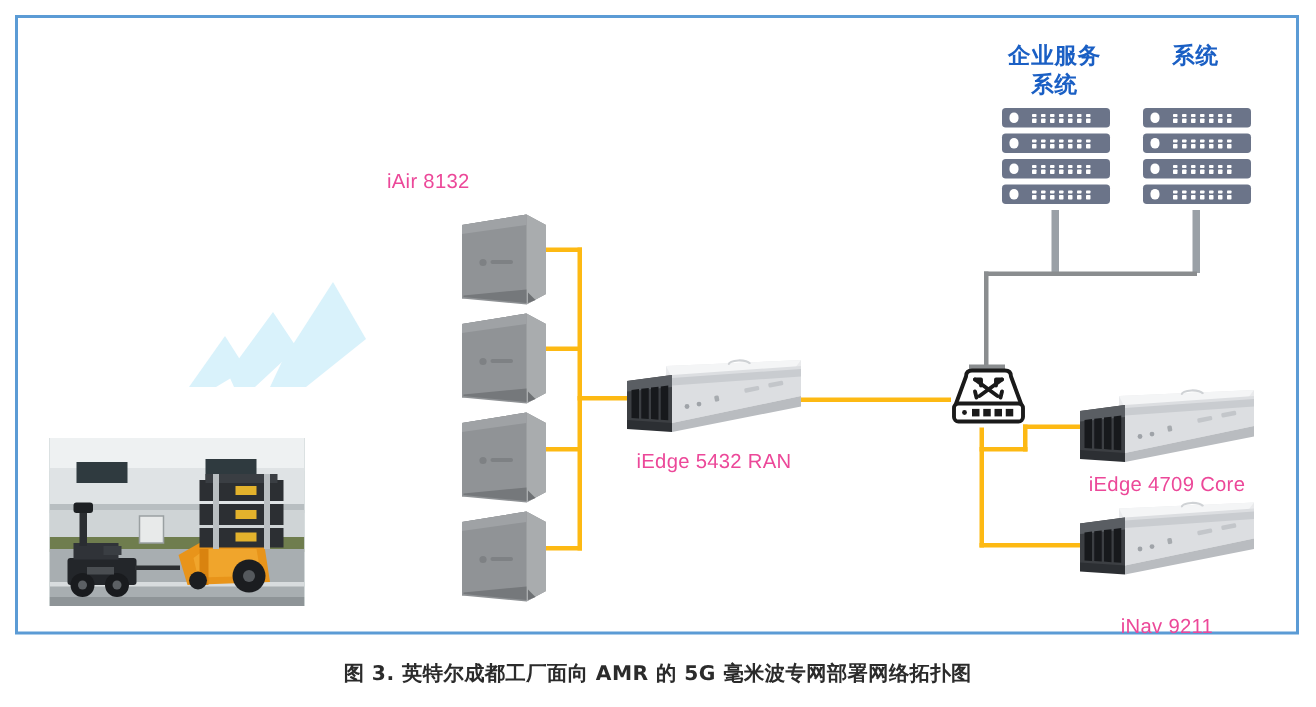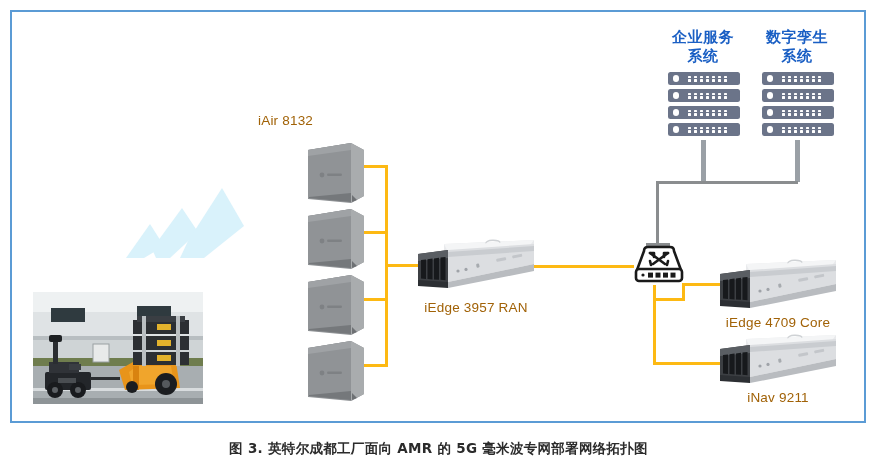--- a/index.html
+++ b/index.html
@@ -16,21 +16,21 @@
     border:2px solid #5b9bd5;box-sizing:border-box;background:#fff;
   }
 
   
   .hdr-cn{
     position:absolute;text-align:center;font-weight:bold;
     font-size:15px;line-height:19px;color:#1a5fc4;letter-spacing:.5px;
     font-family:"DejaVu Sans","Liberation Sans",sans-serif;
   }
   .dev-label{
-    position:absolute;text-align:center;color:#a16207;
+    position:absolute;text-align:center;color:#ec4899;
     font-size:13.5px;letter-spacing:.2px;white-space:nowrap;
   }
 
   
   .lnk{position:absolute;background:#fdb913;}
   .lnk-h{height:3px;}
   .lnk-v{width:3px;}
   .glnk{position:absolute;background:#8a8d8f;}
   .glnk-h{height:3px;}
   .glnk-v{width:3px;}
@@ -86,21 +86,20 @@
 
 <div id="root">
 
   <div class="frame"></div>
 
   <div class="hdr-cn" style="left:657px;top:28px;width:92px;">
     <div>企业服务</div>
     <div>系统</div>
   </div>
   <div class="hdr-cn" style="left:751px;top:28px;width:92px;">
-    <div>数字孪生</div>
     <div>系统</div>
   </div>
 
   <div class="stack" style="left:668px;top:72px;">
     <div class="unit">
       <span class="led-dot"></span>
       <span class="leds">
         <i style="left:0"></i>
           <i style="left:6px"></i>
           <i style="left:12px"></i>
@@ -363,21 +362,21 @@
       <path d="M4 42 L34 44 L34 50 L4 48 Z" fill="#2c2f33"></path>
       <path d="M34 44 L120 26 L120 33 L34 50 Z" fill="#b9bcc0"></path>
       <circle cx="44" cy="33" r="1.6" fill="#9fa3a8"></circle>
       <circle cx="52" cy="31.4" r="1.6" fill="#9fa3a8"></circle>
       <rect x="62" y="26" width="3" height="4" rx="1" fill="#a7abaf" transform="rotate(-11 62 26)"></rect>
       <rect x="82" y="21" width="10" height="3" rx="1" fill="#c3c6ca" transform="rotate(-11 82 21)"></rect>
       <rect x="98" y="17.6" width="10" height="3" rx="1" fill="#c3c6ca" transform="rotate(-11 98 17.6)"></rect>
       <path d="M72 5.2 A7 2.6 0 0 1 86 4.6" fill="none" stroke="#cfd2d5" stroke-width="1.4"></path>
     </svg>
   </div>
-  <div class="dev-label" style="left:406px;top:300px;width:140px;">iEdge 3957 RAN</div>
+  <div class="dev-label" style="left:406px;top:300px;width:140px;">iEdge 5432 RAN</div>
 
   <div class="srv" style="left:716px;top:258px;">
     <svg width="124" height="62" viewBox="0 0 124 62">
       <path d="M30 6 L120 2 L120 22 L30 30 Z" fill="#e9eaec"></path>
       <path d="M30 6 L120 2 L114 10 L34 14 Z" fill="#f4f5f6"></path>
       <path d="M4 16 L34 12 L34 46 L4 44 Z" fill="#3c3f43"></path>
       <path d="M34 12 L120 6 L120 26 L34 44 Z" fill="#dcdee1"></path>
       <path d="M34 14 L120 8 L120 13 L34 19 Z" fill="#c9ccd0"></path>
       <path d="M4 16 L34 12 L34 20 L4 23 Z" fill="#5a5e63"></path>
       <g fill="#17191c">
@@ -415,21 +414,21 @@
       <path d="M4 42 L34 44 L34 50 L4 48 Z" fill="#2c2f33"></path>
       <path d="M34 44 L120 26 L120 33 L34 50 Z" fill="#b9bcc0"></path>
       <circle cx="44" cy="33" r="1.6" fill="#9fa3a8"></circle>
       <circle cx="52" cy="31.4" r="1.6" fill="#9fa3a8"></circle>
       <rect x="62" y="26" width="3" height="4" rx="1" fill="#a7abaf" transform="rotate(-11 62 26)"></rect>
       <rect x="82" y="21" width="10" height="3" rx="1" fill="#c3c6ca" transform="rotate(-11 82 21)"></rect>
       <rect x="98" y="17.6" width="10" height="3" rx="1" fill="#c3c6ca" transform="rotate(-11 98 17.6)"></rect>
       <path d="M72 5.2 A7 2.6 0 0 1 86 4.6" fill="none" stroke="#cfd2d5" stroke-width="1.4"></path>
     </svg>
   </div>
-  <div class="dev-label" style="left:708px;top:390px;width:140px;">iNav 9211</div>
+  <div class="dev-label" style="left:708px;top:410px;width:140px;">iNav 9211</div>
 
   <div class="signal">
     <svg width="118" height="72" viewBox="0 0 118 72">
       <g fill="#d9f2fb">
         <path d="M0 72 L24 38 L38 60 L18 72 Z"></path>
         <path d="M26 63 L56 22 L72 46 L44 72 L30 72 Z"></path>
         <path d="M62 55 L96 2 L118 40 L78 72 L54 72 Z"></path>
       </g>
     </svg>
   </div>

